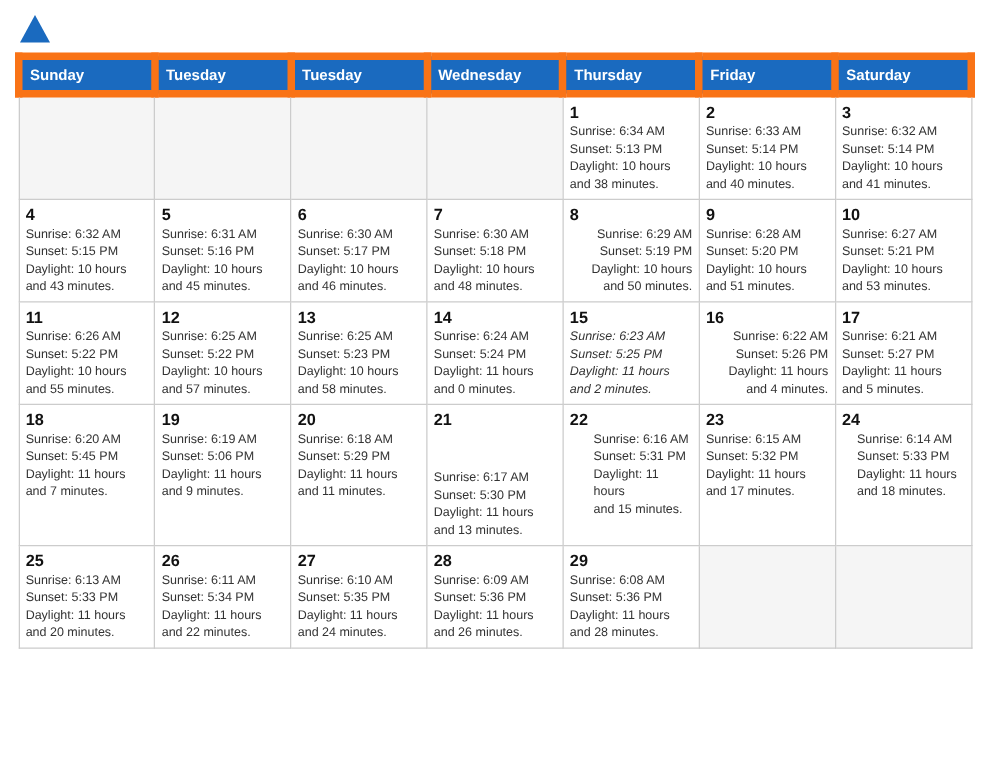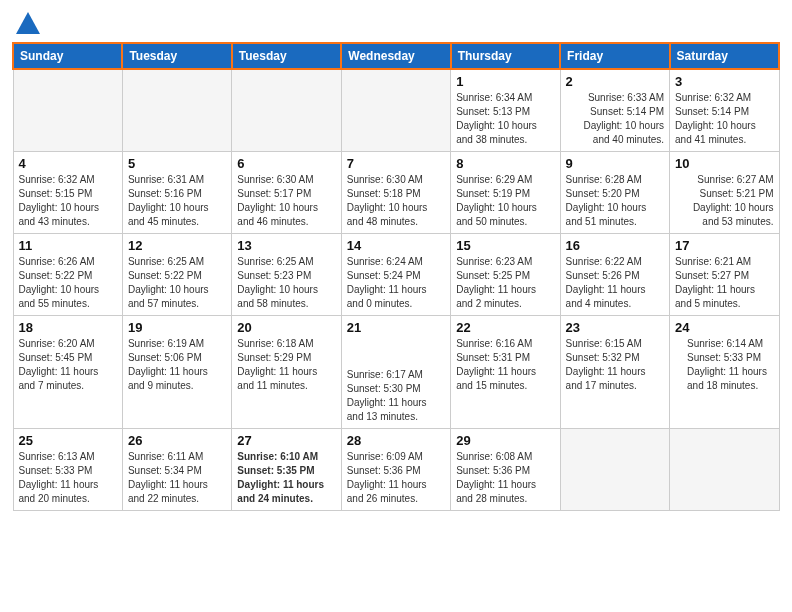--- a/index.html
+++ b/index.html
@@ -54,21 +54,21 @@
       border-collapse: collapse;
       table-layout: fixed;
     }
     th {
       background-color: #1a6abf;
       color: #fff;
       text-align: left;
       padding: 5px 6px;
       font-size: 12px;
       font-weight: bold;
-      border: 2px solid #f97316;
+      border: 6px solid #f97316;
     }
     td {
       vertical-align: top;
       padding: 4px 5px;
       font-size: 9.5px;
       color: #333;
       border: 1px solid #ccc;
       height: 80px;
       background: #fff;
     }
@@ -132,21 +132,21 @@
           <td class="empty"></td>
           <td>
             <span class="day-number">1</span>
             <div class="day-info" style="white-space: pre-line;">Sunrise: 6:34 AM
 Sunset: 5:13 PM
 Daylight: 10 hours
 and 38 minutes.</div>
           </td>
           <td>
             <span class="day-number">2</span>
-            <div class="day-info" style="white-space: pre-line; text-align: right;">Sunrise: 6:33 AM
+            <div class="day-info" style="white-space: pre-line;">Sunrise: 6:33 AM
 Sunset: 5:14 PM
 Daylight: 10 hours
 and 40 minutes.</div>
           </td>
           <td>
             <span class="day-number">3</span>
             <div class="day-info" style="white-space: pre-line;">Sunrise: 6:32 AM
 Sunset: 5:14 PM
 Daylight: 10 hours
 and 41 minutes.</div>
@@ -176,35 +176,35 @@
           </td>
           <td>
             <span class="day-number">7</span>
             <div class="day-info" style="white-space: pre-line;">Sunrise: 6:30 AM
 Sunset: 5:18 PM
 Daylight: 10 hours
 and 48 minutes.</div>
           </td>
           <td>
             <span class="day-number">8</span>
-            <div class="day-info" style="white-space: pre-line;">Sunrise: 6:29 AM
+            <div class="day-info" style="white-space: pre-line; text-align: right;">Sunrise: 6:29 AM
 Sunset: 5:19 PM
 Daylight: 10 hours
 and 50 minutes.</div>
           </td>
           <td>
             <span class="day-number">9</span>
             <div class="day-info" style="white-space: pre-line;">Sunrise: 6:28 AM
 Sunset: 5:20 PM
 Daylight: 10 hours
 and 51 minutes.</div>
           </td>
           <td>
             <span class="day-number">10</span>
-            <div class="day-info" style="white-space: pre-line; text-align: right;">Sunrise: 6:27 AM
+            <div class="day-info" style="white-space: pre-line;">Sunrise: 6:27 AM
 Sunset: 5:21 PM
 Daylight: 10 hours
 and 53 minutes.</div>
           </td>
         </tr>
         <tr>
           <td>
             <span class="day-number">11</span>
             <div class="day-info" style="white-space: pre-line;">Sunrise: 6:26 AM
 Sunset: 5:22 PM
@@ -227,28 +227,28 @@
           </td>
           <td>
             <span class="day-number">14</span>
             <div class="day-info" style="white-space: pre-line;">Sunrise: 6:24 AM
 Sunset: 5:24 PM
 Daylight: 11 hours
 and 0 minutes.</div>
           </td>
           <td>
             <span class="day-number">15</span>
-            <div class="day-info" style="white-space: pre-line;">Sunrise: 6:23 AM
+            <div class="day-info" style="white-space: pre-line; font-style: italic;">Sunrise: 6:23 AM
 Sunset: 5:25 PM
 Daylight: 11 hours
 and 2 minutes.</div>
           </td>
           <td>
             <span class="day-number">16</span>
-            <div class="day-info" style="white-space: pre-line;">Sunrise: 6:22 AM
+            <div class="day-info" style="white-space: pre-line; text-align: right;">Sunrise: 6:22 AM
 Sunset: 5:26 PM
 Daylight: 11 hours
 and 4 minutes.</div>
           </td>
           <td>
             <span class="day-number">17</span>
             <div class="day-info" style="white-space: pre-line;">Sunrise: 6:21 AM
 Sunset: 5:27 PM
 Daylight: 11 hours
 and 5 minutes.</div>
@@ -278,21 +278,21 @@
           </td>
           <td>
             <span class="day-number">21</span>
             <div class="day-info" style="white-space: pre-line; margin-top: 33px;">Sunrise: 6:17 AM
 Sunset: 5:30 PM
 Daylight: 11 hours
 and 13 minutes.</div>
           </td>
           <td>
             <span class="day-number">22</span>
-            <div class="day-info" style="white-space: pre-line;">Sunrise: 6:16 AM
+            <div class="day-info" style="white-space: pre-line; margin-left: 19px;">Sunrise: 6:16 AM
 Sunset: 5:31 PM
 Daylight: 11 hours
 and 15 minutes.</div>
           </td>
           <td>
             <span class="day-number">23</span>
             <div class="day-info" style="white-space: pre-line;">Sunrise: 6:15 AM
 Sunset: 5:32 PM
 Daylight: 11 hours
 and 17 minutes.</div>
@@ -315,21 +315,21 @@
           </td>
           <td>
             <span class="day-number">26</span>
             <div class="day-info" style="white-space: pre-line;">Sunrise: 6:11 AM
 Sunset: 5:34 PM
 Daylight: 11 hours
 and 22 minutes.</div>
           </td>
           <td>
             <span class="day-number">27</span>
-            <div class="day-info" style="white-space: pre-line; font-weight: bold;">Sunrise: 6:10 AM
+            <div class="day-info" style="white-space: pre-line;">Sunrise: 6:10 AM
 Sunset: 5:35 PM
 Daylight: 11 hours
 and 24 minutes.</div>
           </td>
           <td>
             <span class="day-number">28</span>
             <div class="day-info" style="white-space: pre-line;">Sunrise: 6:09 AM
 Sunset: 5:36 PM
 Daylight: 11 hours
 and 26 minutes.</div>

